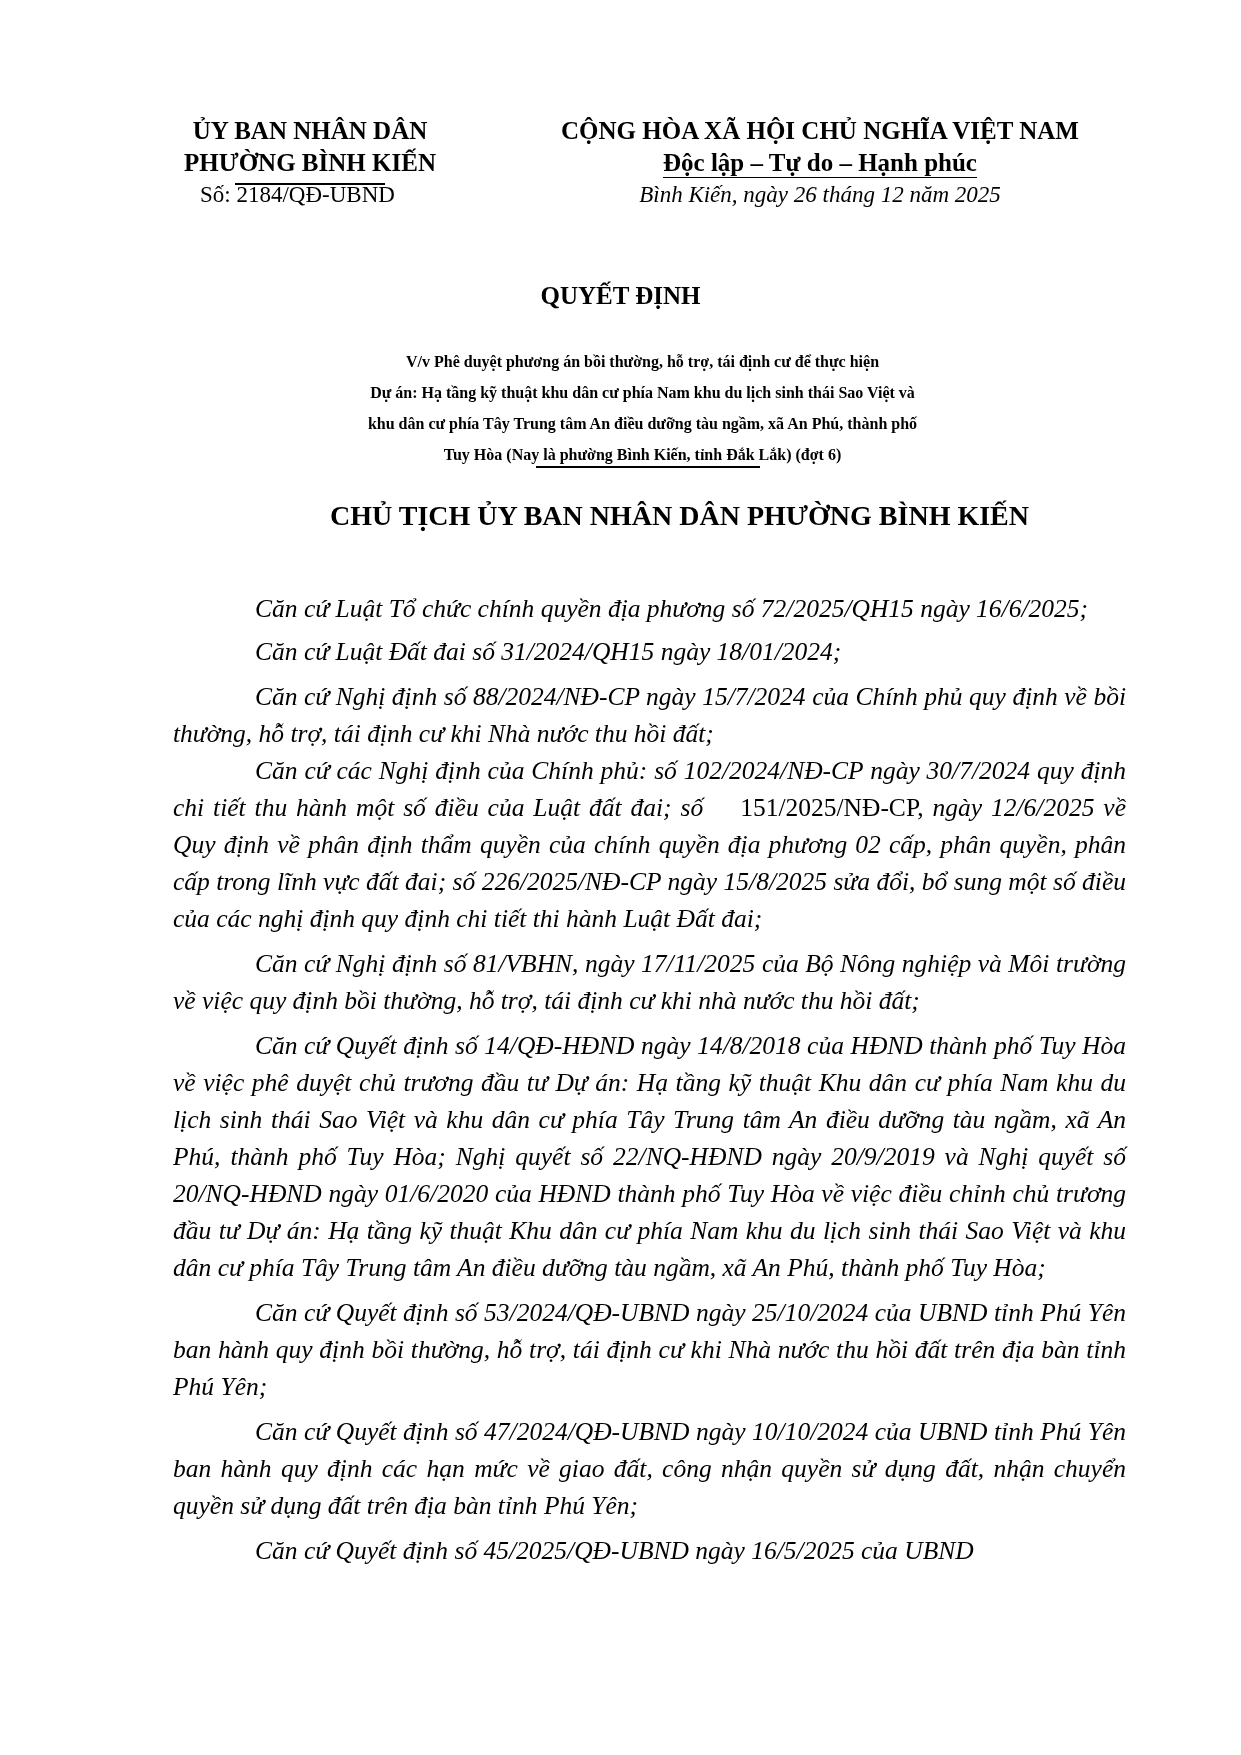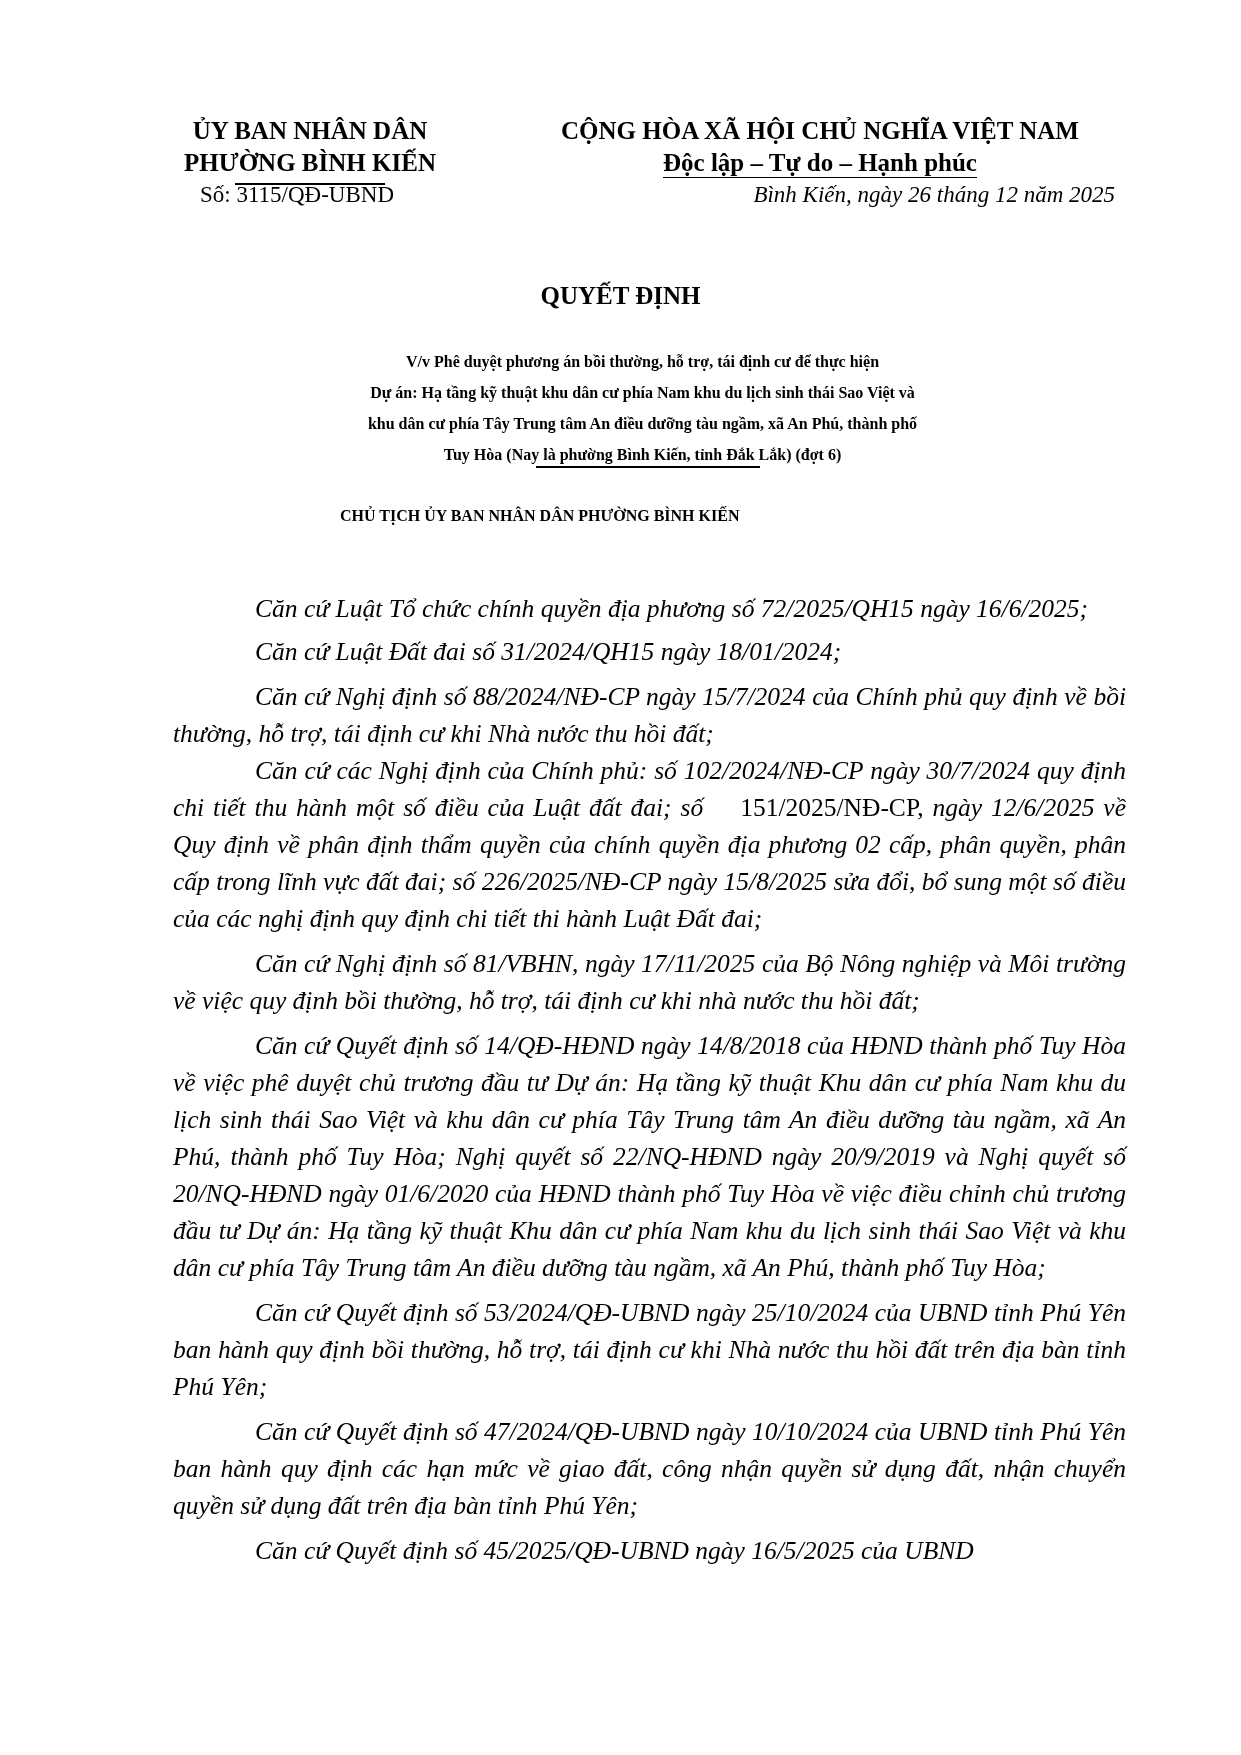--- a/index.html
+++ b/index.html
@@ -8,47 +8,47 @@
   .page { position:absolute; left:0; top:0; width:1241px; height:1755px; }
 
   .hdr-left { position:absolute; left:160px; top:115px; width:300px; text-align:center;
               font-weight:bold; font-size:25px; line-height:32px; }
   .hdr-left .rule { width:150px; height:1.5px; background:#000; margin:4px auto 0 auto; }
   .so-line { position:absolute; left:200px; top:180px; font-size:23px; line-height:30px; }
 
   .hdr-right { position:absolute; left:525px; top:115px; width:590px; text-align:center;
                font-weight:bold; font-size:25px; line-height:32px; }
   .hdr-right .motto { display:inline-block; border-bottom:1.5px solid #000; line-height:28px; }
-  .date-line { position:absolute; left:525px; top:180px; width:590px; text-align:right;
+  .date-line { position:absolute; left:525px; top:180px; width:590px; text-align:center;
                font-style:italic; font-size:23px; line-height:30px; }
 
   .title { position:absolute; left:0; width:1241px; text-align:center; font-weight:bold; }
   .t-main { top:280px; font-size:25px; line-height:32px; }
   .subject { position:absolute; left:170px; top:322px; width:945px; text-align:center;
              font-weight:bold; font-size:16px; line-height:31px;margin-top:24px; }
   .subject-rule { position:absolute; left:536px; top:466px; width:224px; height:1.5px; background:#000; }
-  .chairman { position:absolute; left:340px; top:500px; font-weight:bold; font-size:16px; line-height:32px; }
+  .chairman { position:absolute; left:330px; top:500px; font-weight:bold; font-size:28px; line-height:32px; }
 
   .body { position:absolute; left:173px; top:590px; width:953px; font-style:italic;
           font-size:25.5px; line-height:37px; text-align:justify; }
   .body p { margin:0 0 8px 0; text-indent:82px; }
   .body p.tight { margin-bottom:0; }
   .body .upright { font-style:normal;margin-left:28px; }
 </style>
 </head>
 <body>
 
 <div class="page">
 
   <div class="hdr-left">
     <div>ỦY BAN NHÂN DÂN</div>
     <div>PHƯỜNG BÌNH KIẾN</div>
     <div class="rule"></div>
   </div>
-  <div class="so-line">Số: 3115/QĐ-UBND</div>
+  <div class="so-line">Số: 2184/QĐ-UBND</div>
 
   <div class="hdr-right">
     <div>CỘNG HÒA XÃ HỘI CHỦ NGHĨA VIỆT NAM</div>
     <div><span class="motto">Độc lập – Tự do – Hạnh phúc</span></div>
   </div>
   <div class="date-line">Bình Kiến, ngày 26 tháng 12 năm 2025</div>
 
   <div class="title t-main">QUYẾT ĐỊNH</div>
 
   <div class="subject">

